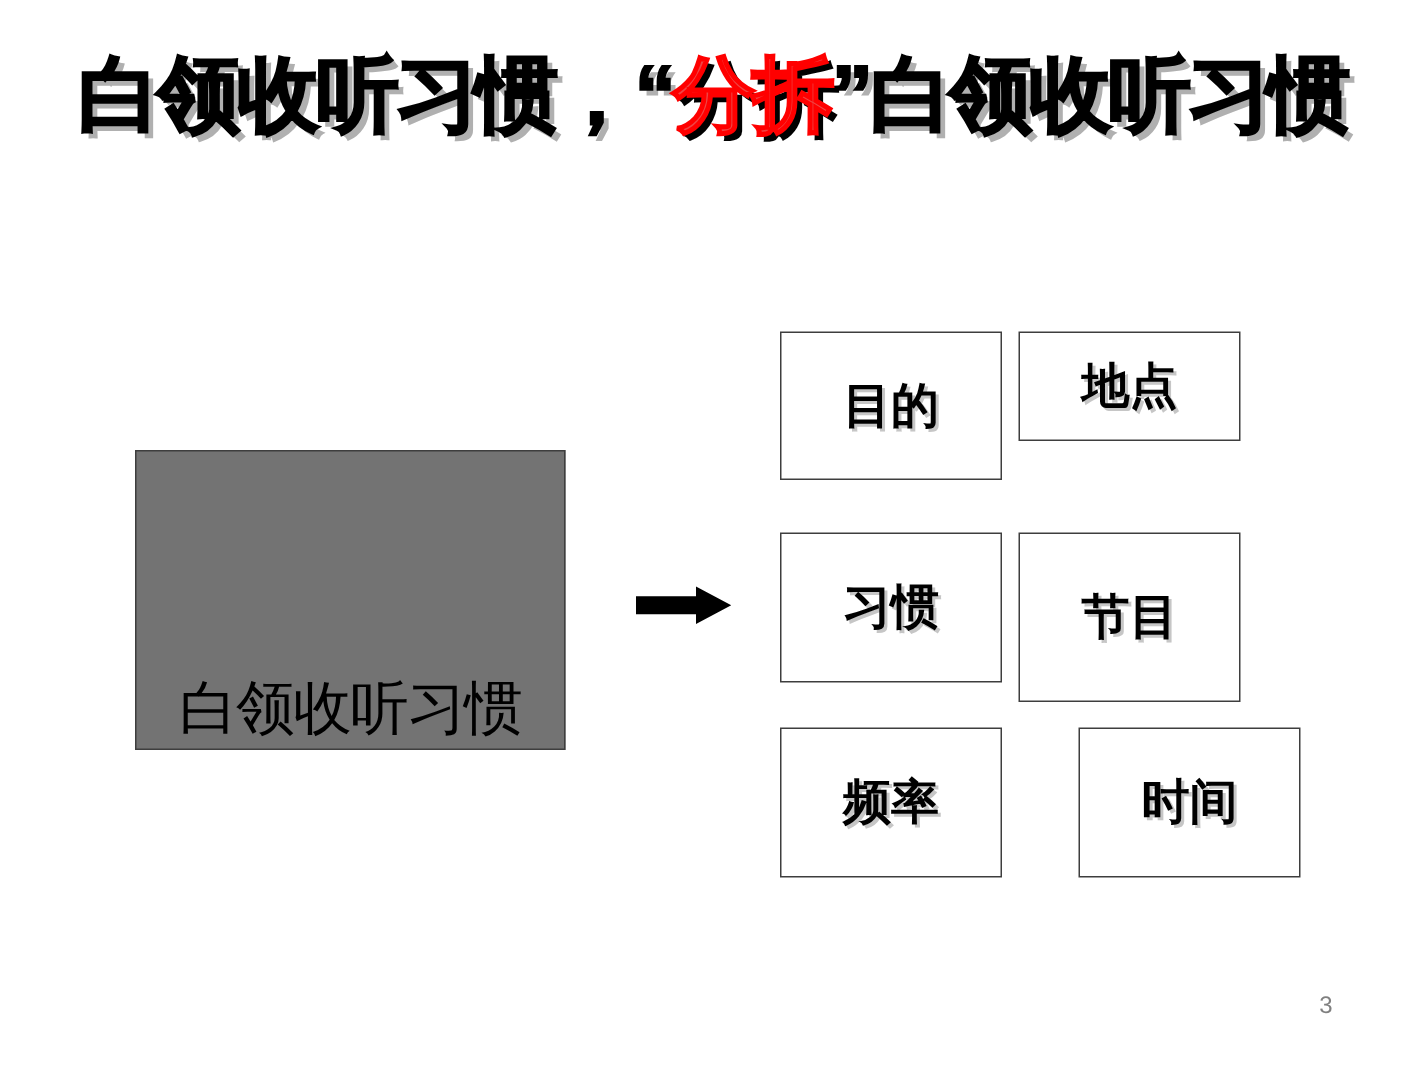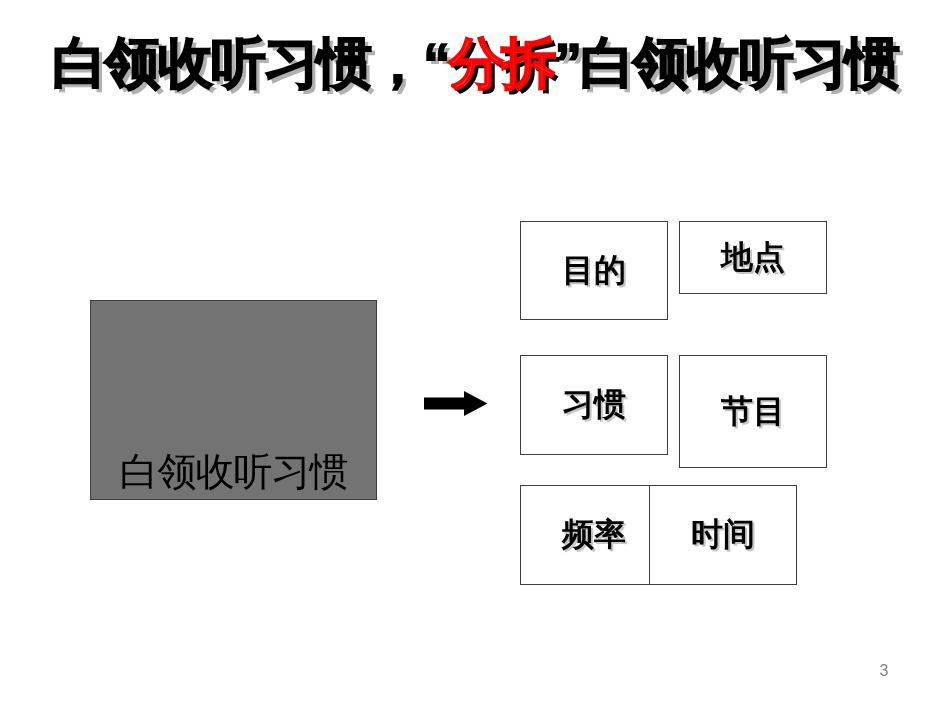--- a/index.html
+++ b/index.html
@@ -87,21 +87,21 @@
     font-weight: bold;
     color: #000000;
     text-shadow: 2px 2px 0 #c6c6c6;
     white-space: nowrap;
   }
   .pos-r1c1 { left: 520px; top: 221px; height: 99px; }
   .pos-r1c2 { left: 679px; top: 221px; height: 73px; }
   .pos-r2c1 { left: 520px; top: 355px; height: 100px; font-family: Liberation Mono, monospace; }
   .pos-r2c2 { left: 679px; top: 355px; height: 113px; }
   .pos-r3c1 { left: 520px; top: 485px; height: 100px; }
-  .pos-r3c2 { left: 649px; top: 485px; height: 100px; }
+  .pos-r3c2 { left: 719px; top: 485px; height: 100px; }
 
   
   .page-number {
     position: absolute;
     left: 872px;
     top: 662px;
     width: 24px;
     text-align: center;
     font-size: 16px;
     color: #808080;

